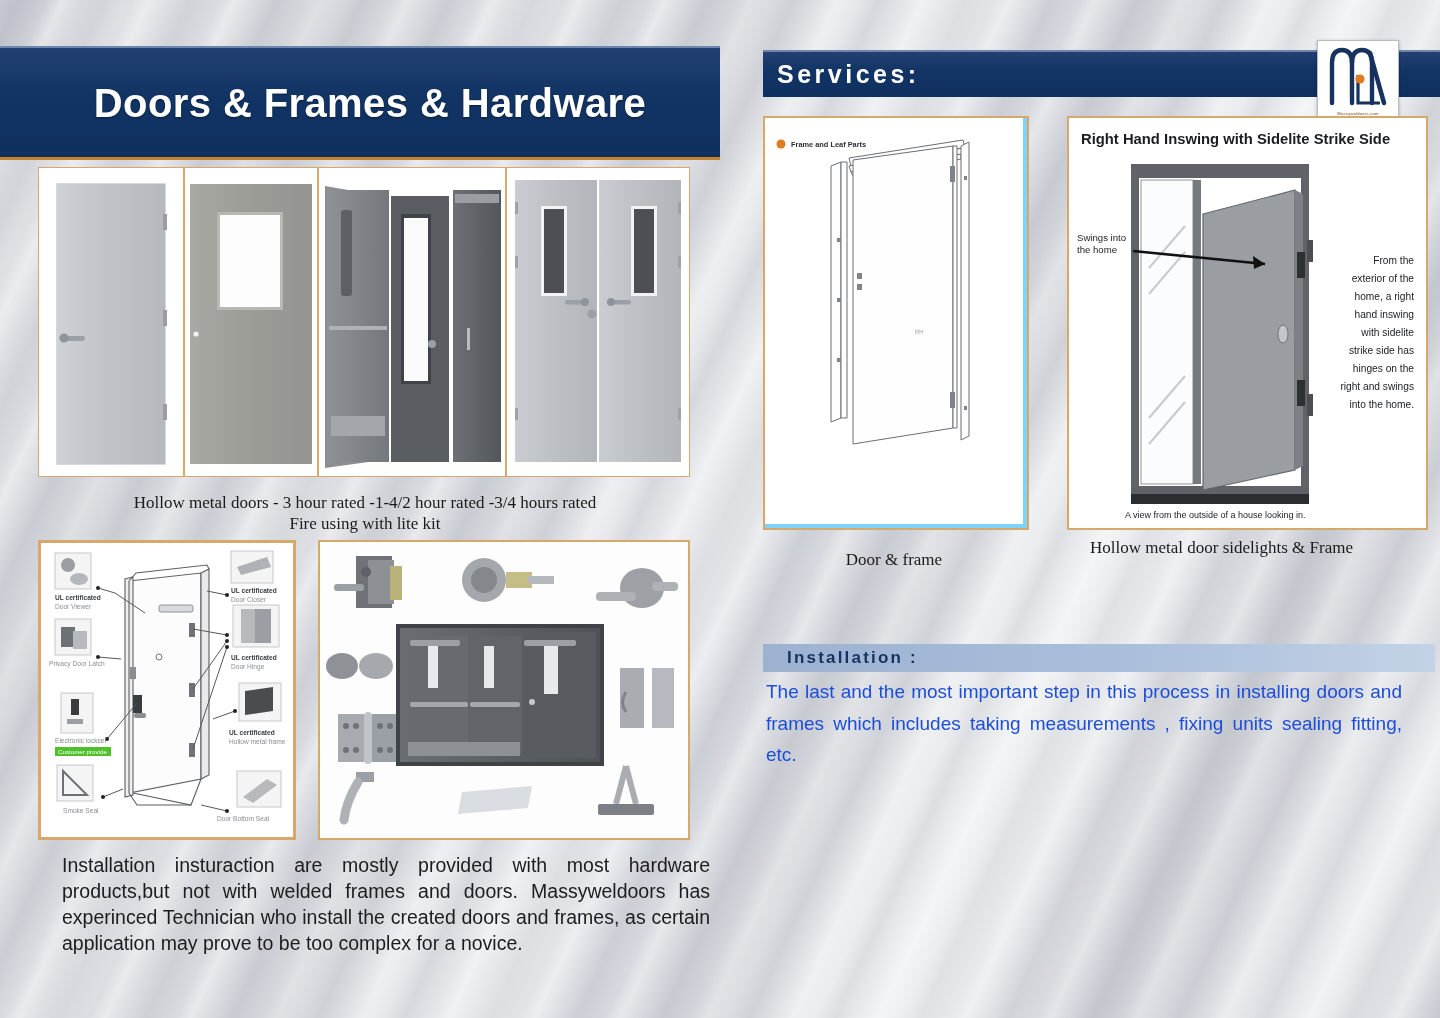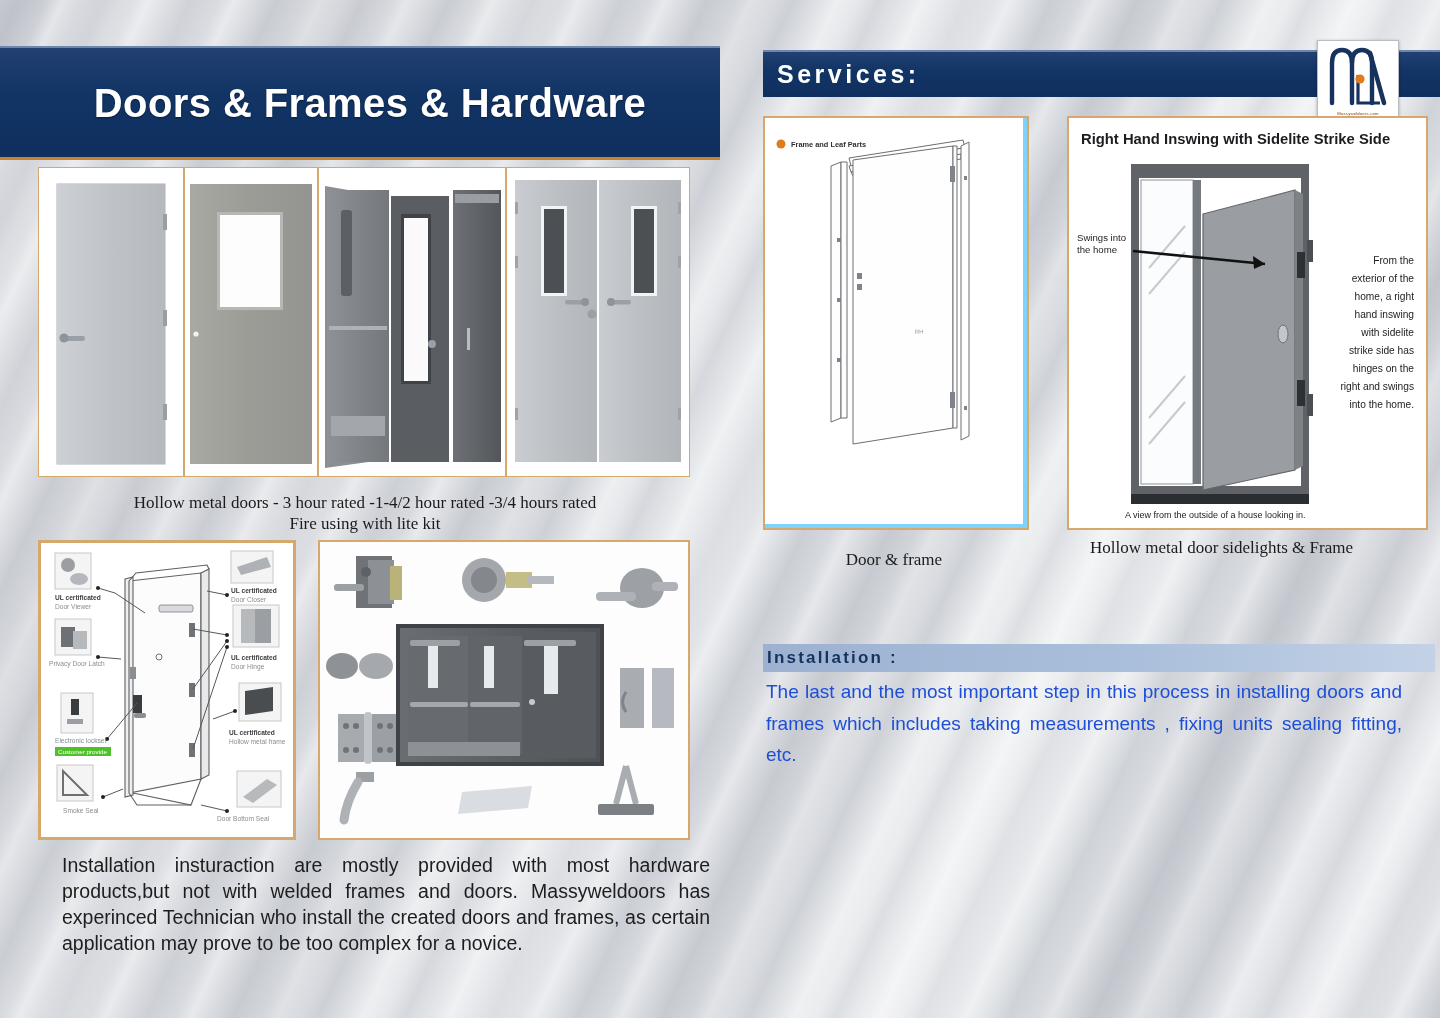--- a/index.html
+++ b/index.html
@@ -81,21 +81,21 @@
   #svc-left{position:absolute;left:763px;top:116px;width:262px;height:410px;
      background:#7dd3fc;border:2px solid #d7a86b;overflow:hidden;}
   #svc-right{position:absolute;left:1043px;top:116px;width:357px;height:410px;
      background:#fff;border:2px solid #d7a86b;overflow:hidden;margin-left:24px;}
   #cap-svc-l{position:absolute;left:763px;top:538px;width:262px;font-size:17px;margin-top:12px;}
   #cap-svc-r{position:absolute;left:1043px;top:538px;width:357px;font-size:17px;}
 
   #inst-head{position:absolute;left:763px;top:644px;width:672px;height:28px;
     background:linear-gradient(90deg,#9db2d1 0%,#aabfdb 55%,#c3d2e6 100%);
     display:flex;align-items:center;}
-  #inst-head .t{color:#16325e;font-size:17px;font-weight:bold;letter-spacing:2.2px;padding-left:4px;}
+  #inst-head .t{color:#16325e;font-size:17px;font-weight:bold;letter-spacing:2.2px;padding-left:24px;}
   #inst-body{position:absolute;left:766px;top:676px;width:636px;
     font-size:19px;line-height:31.5px;color:#1d4ed8;}
   #inst-body p{margin:0;text-align:justify;}
 
   #bottom-banner{position:absolute;left:763px;top:926px;width:672px;height:38px;
     background:linear-gradient(90deg,#93a9c9 0%,#a6bad6 50%,#bccce3 100%);
     display:flex;align-items:center;}
   #bottom-banner .t{color:#0f2f5e;font-size:20px;font-weight:bold;letter-spacing:4px;
     padding-left:10px;font-family:"Liberation Serif",serif;}
 </style>

